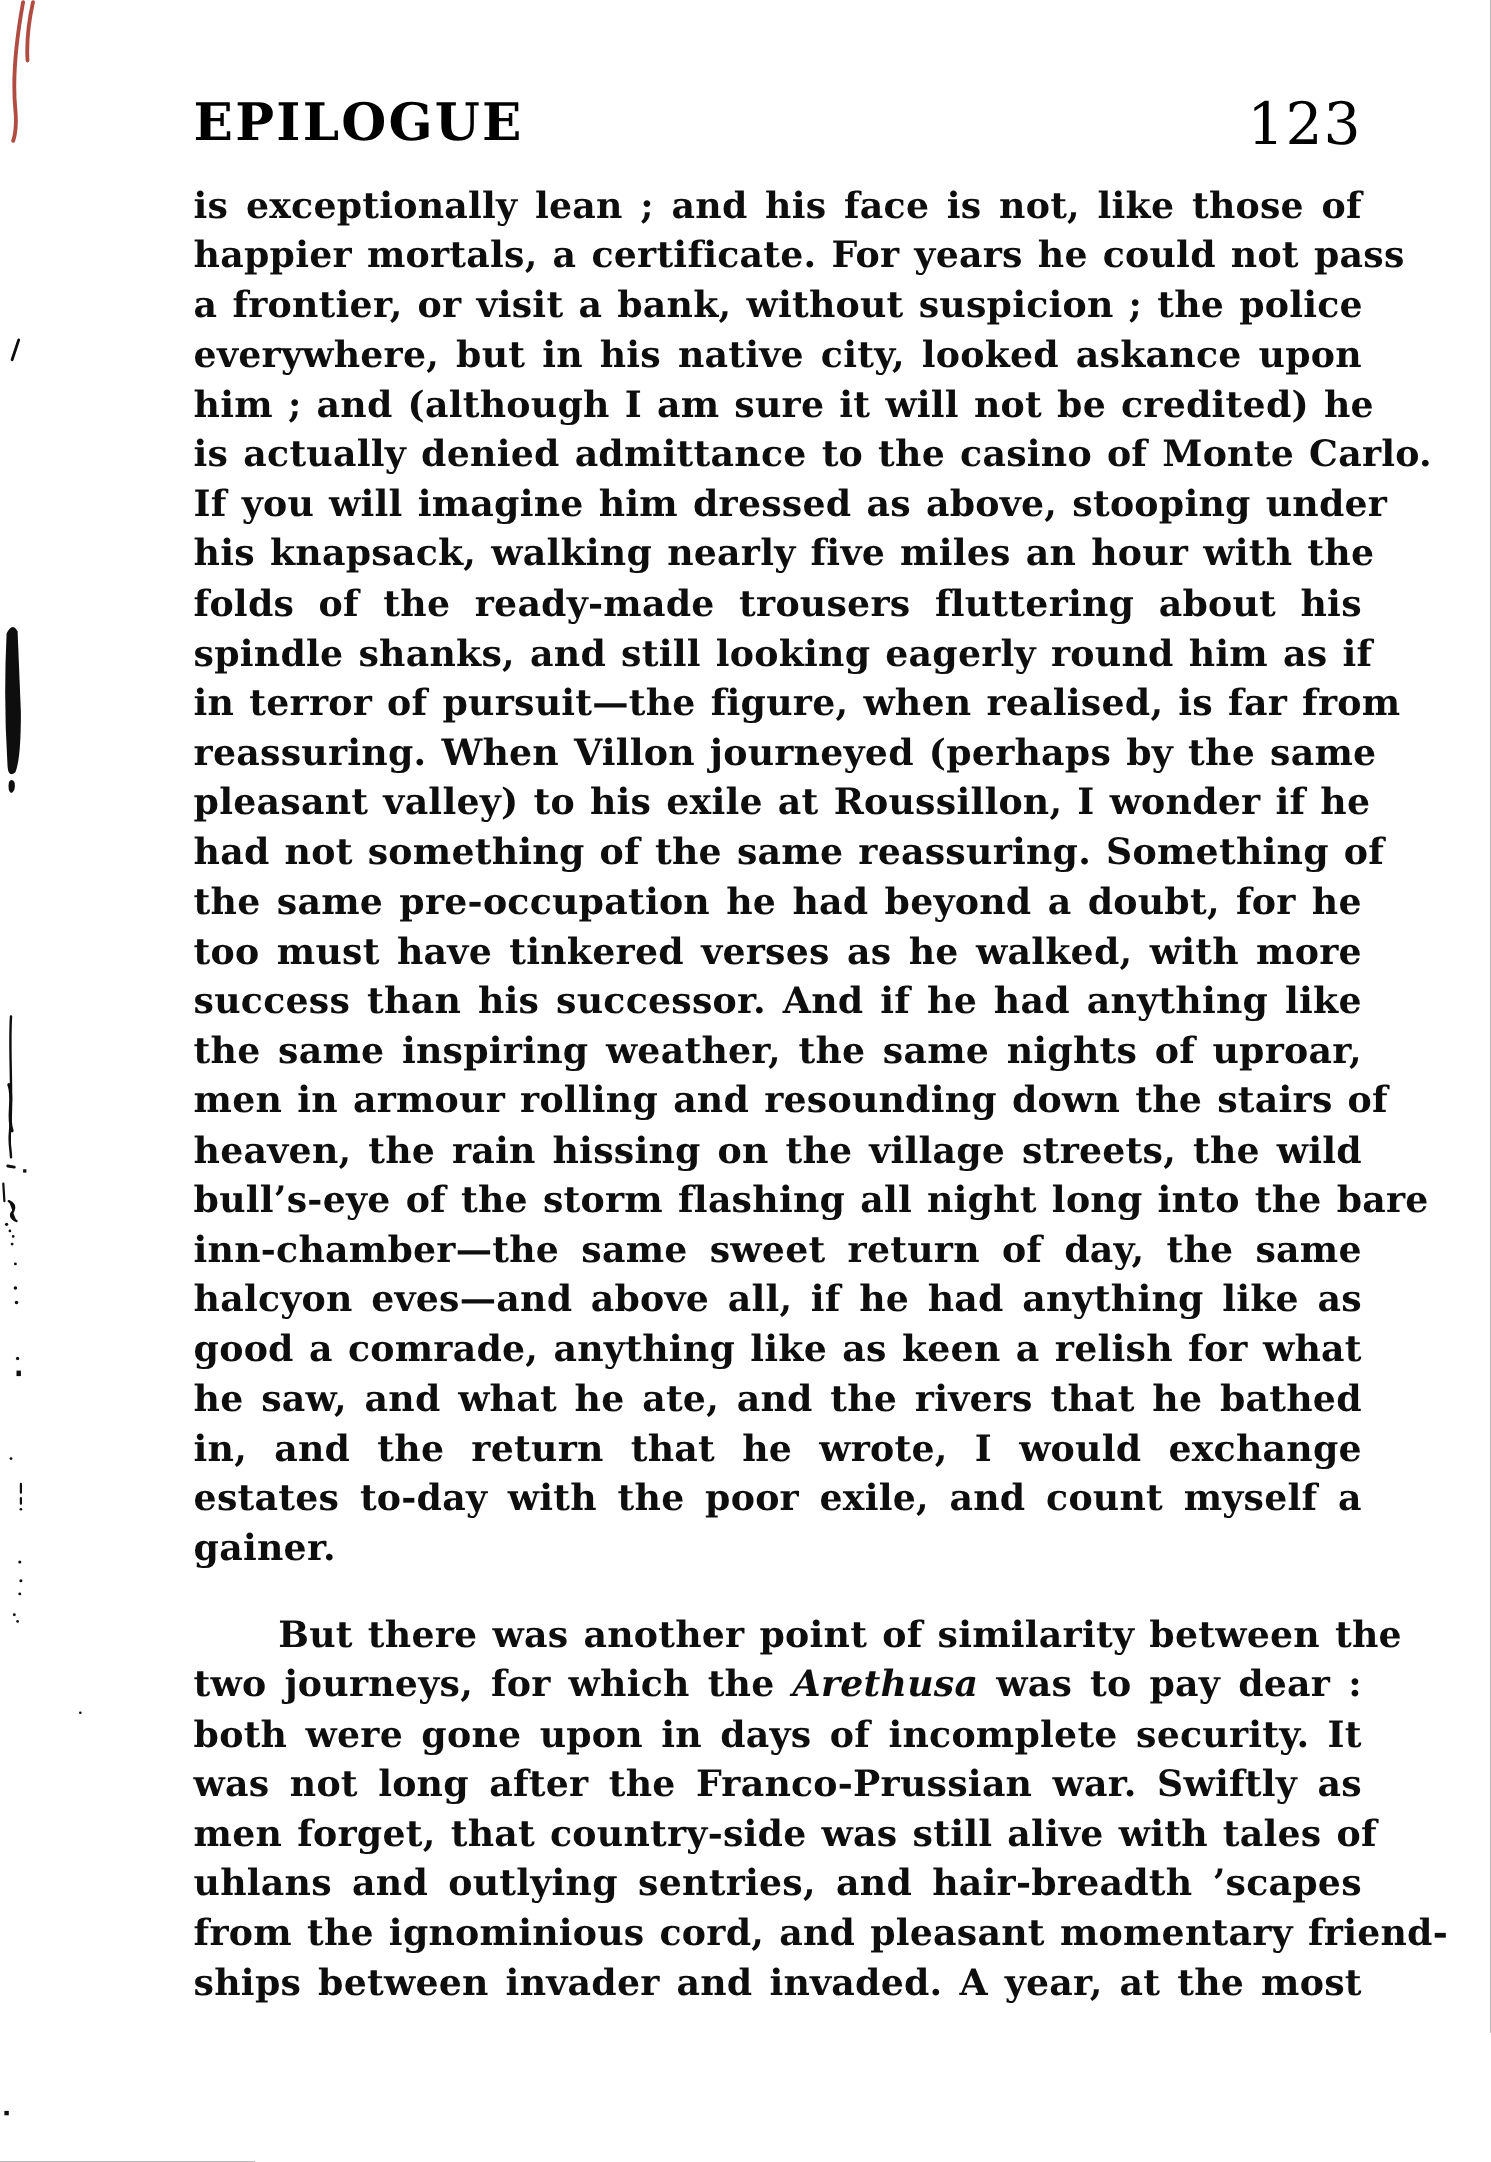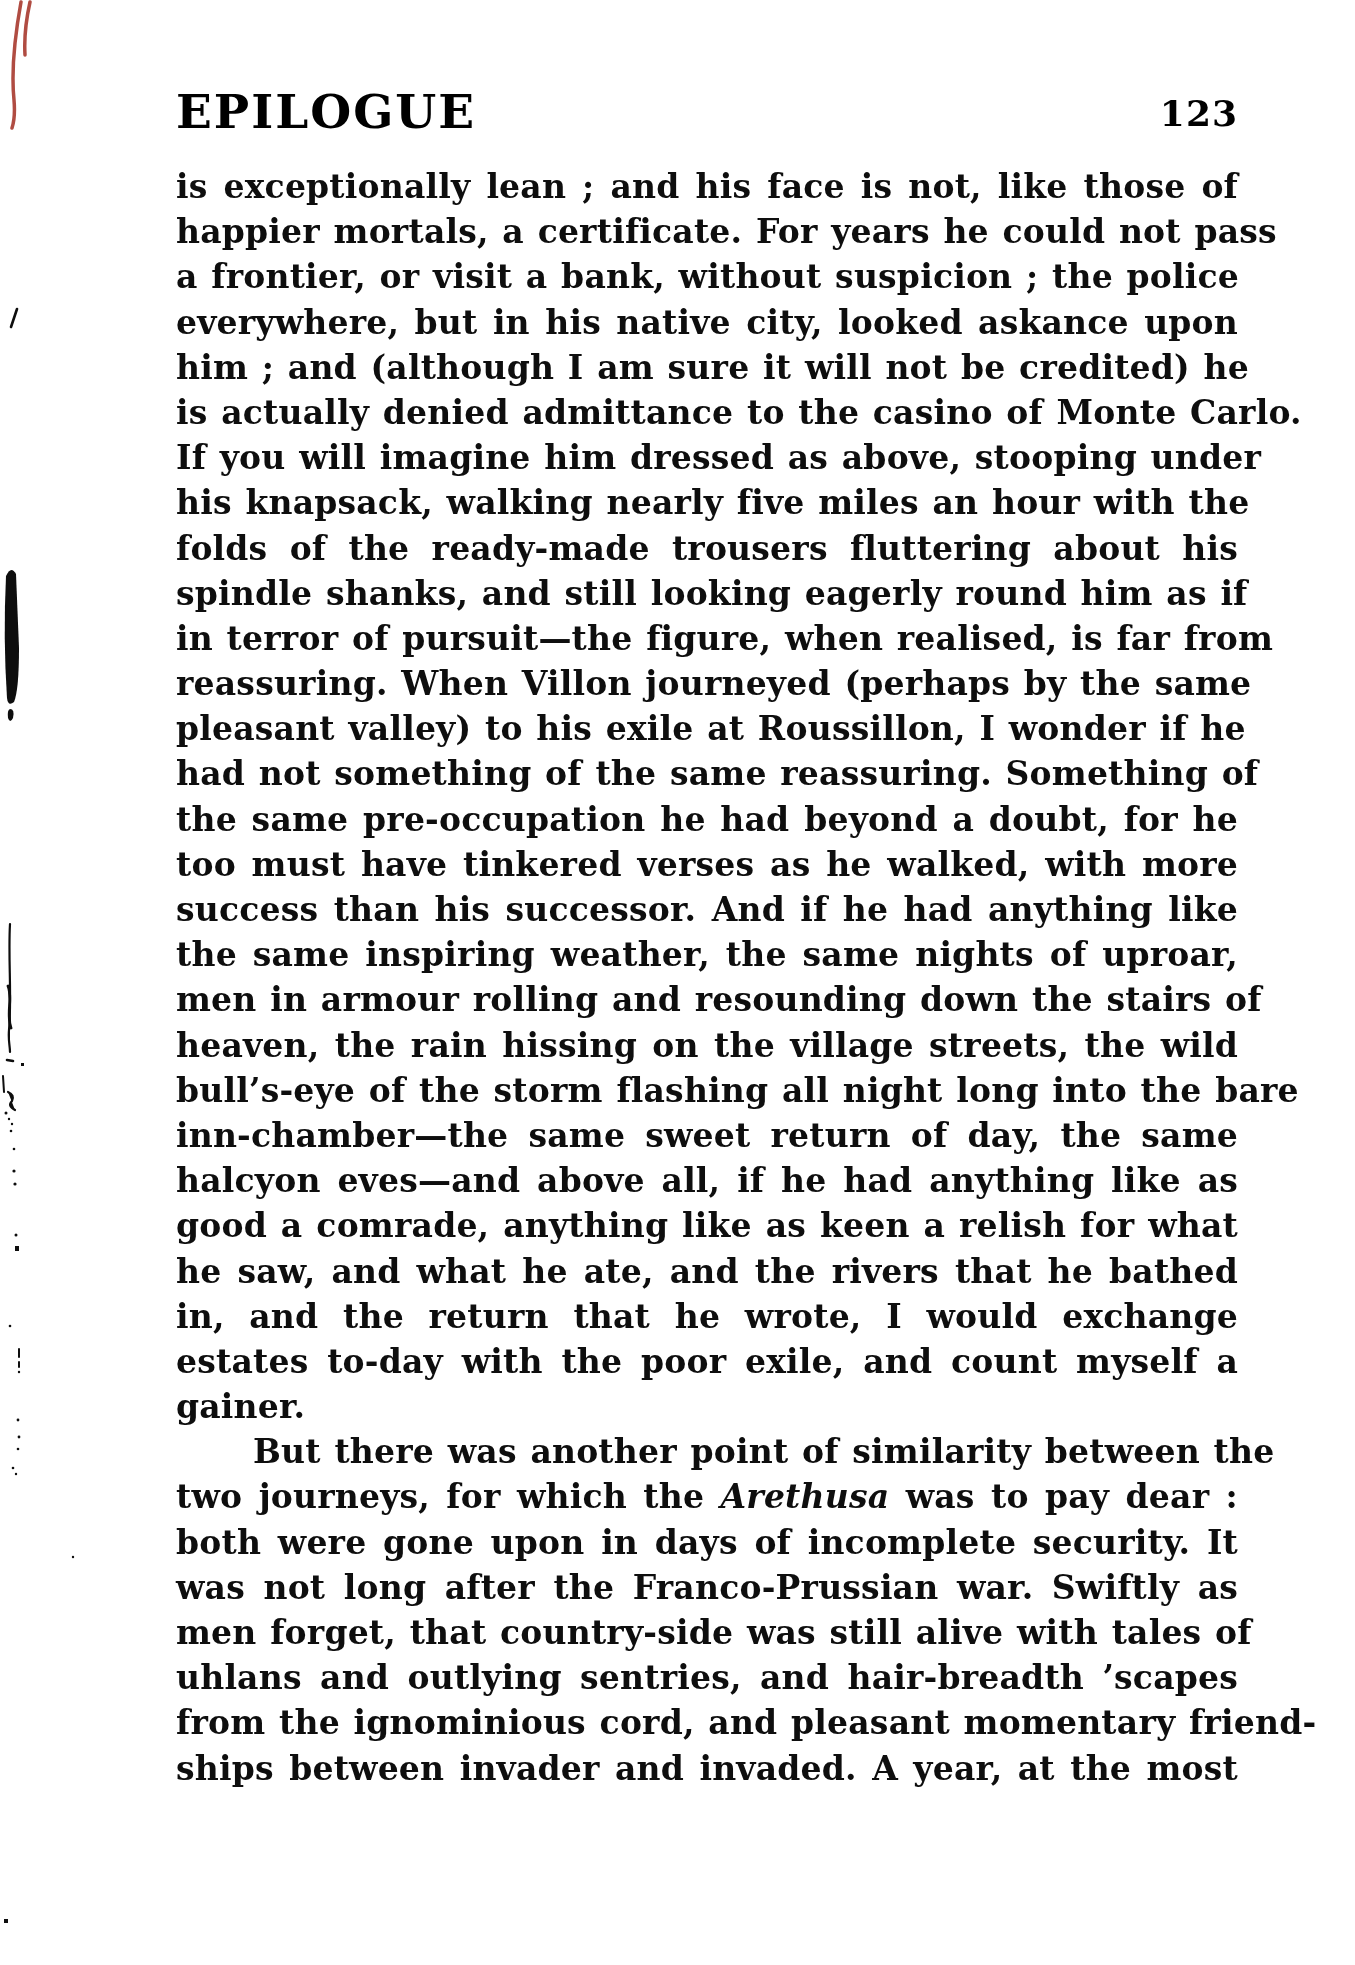--- a/index.html
+++ b/index.html
@@ -13,33 +13,33 @@
   .header-row{
     position:absolute;
     left:176px;top:86px;width:1062px;height:52px;
   }
   .title{
     position:absolute;left:0;right:0;text-align:left;
     font-size:47px;font-weight:bold;letter-spacing:2px;line-height:52px;
   }
   .pagenum{
     position:absolute;right:0;top:3px;
-    font-size:36px;font-weight:bold;letter-spacing:1px;line-height:49px;
+    font-size:53px;font-weight:normal;letter-spacing:1px;line-height:49px;
   }
   .body-text{
     position:absolute;left:176px;top:164px;width:1062px;
   }
   .line{
     height:45.2px;line-height:45.2px;
     font-size:33px;font-weight:bold;letter-spacing:0.2px;word-spacing:2px;
     text-align:justify;text-align-last:justify;
     white-space:nowrap;
   }
   .line.no-justify{text-align-last:left;}
-  .line.indent{padding-left:77px;}
+  .line.indent{padding-left:77px;margin-top:34px;}
   .line i{font-style:italic;}
   svg.overlay{position:absolute;left:0;top:0;pointer-events:none;}
 </style>
 </head>
 <body>
 
 <div class="page" style="background: rgb(255, 255, 255);">
 
   <div class="header-row">
     <div class="title">EPILOGUE</div>

